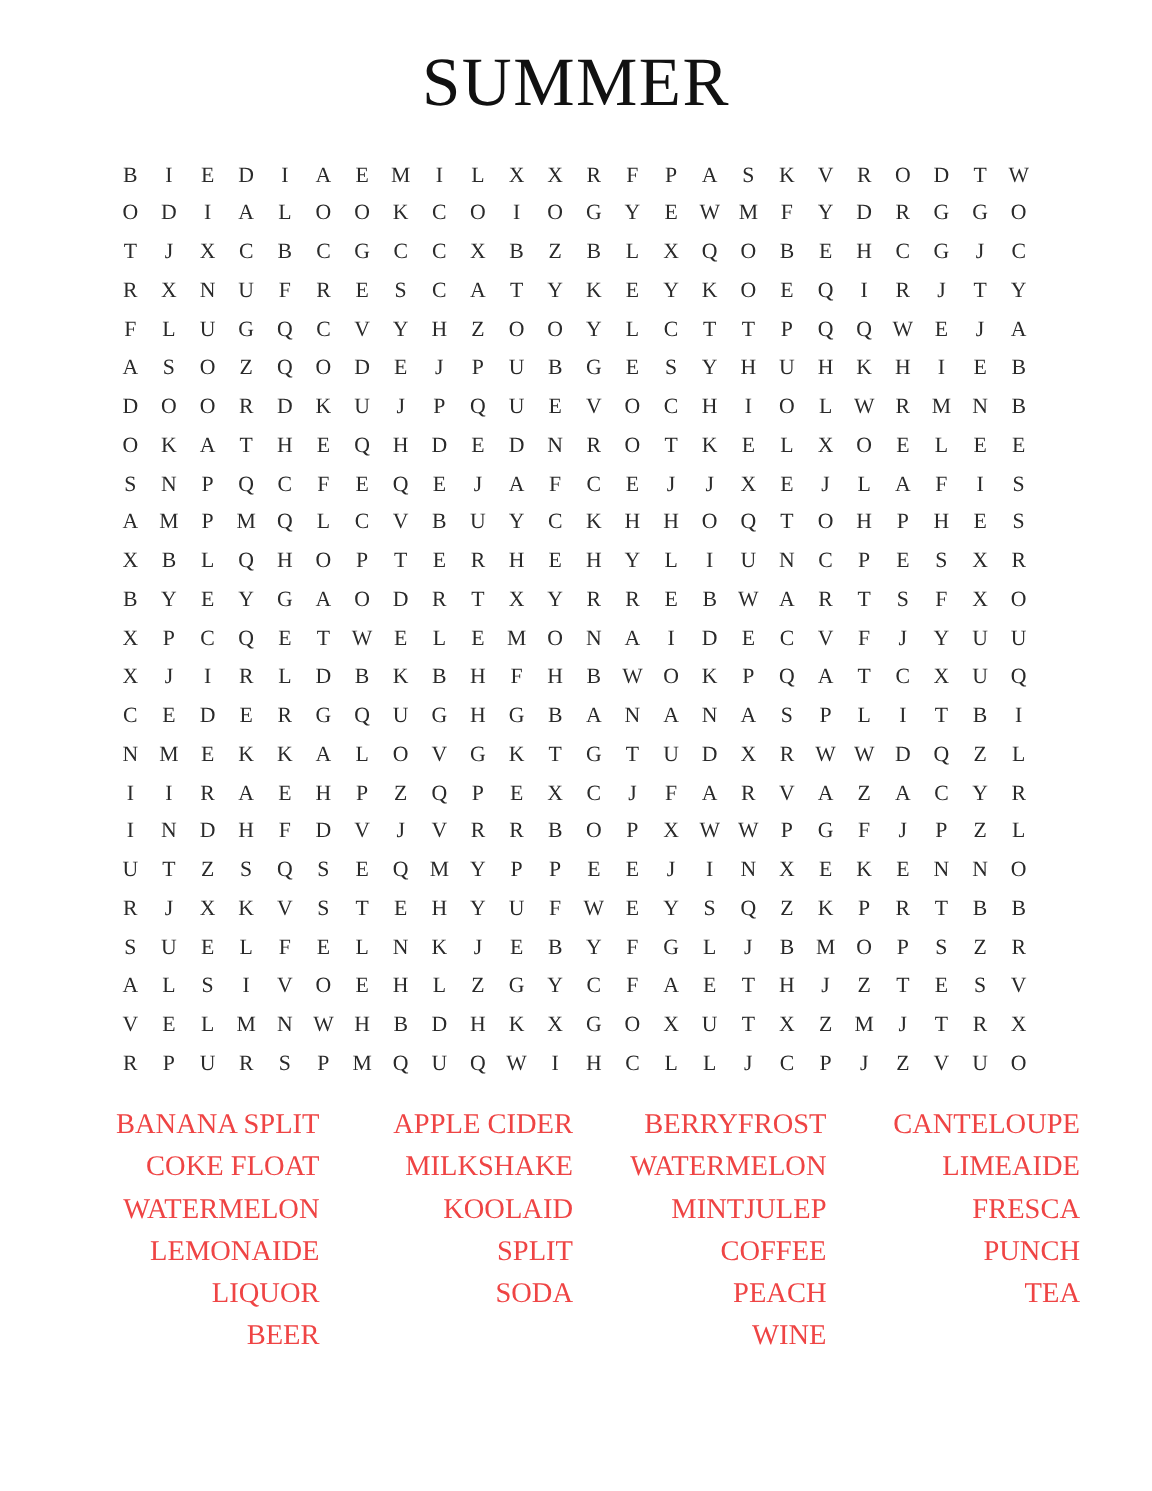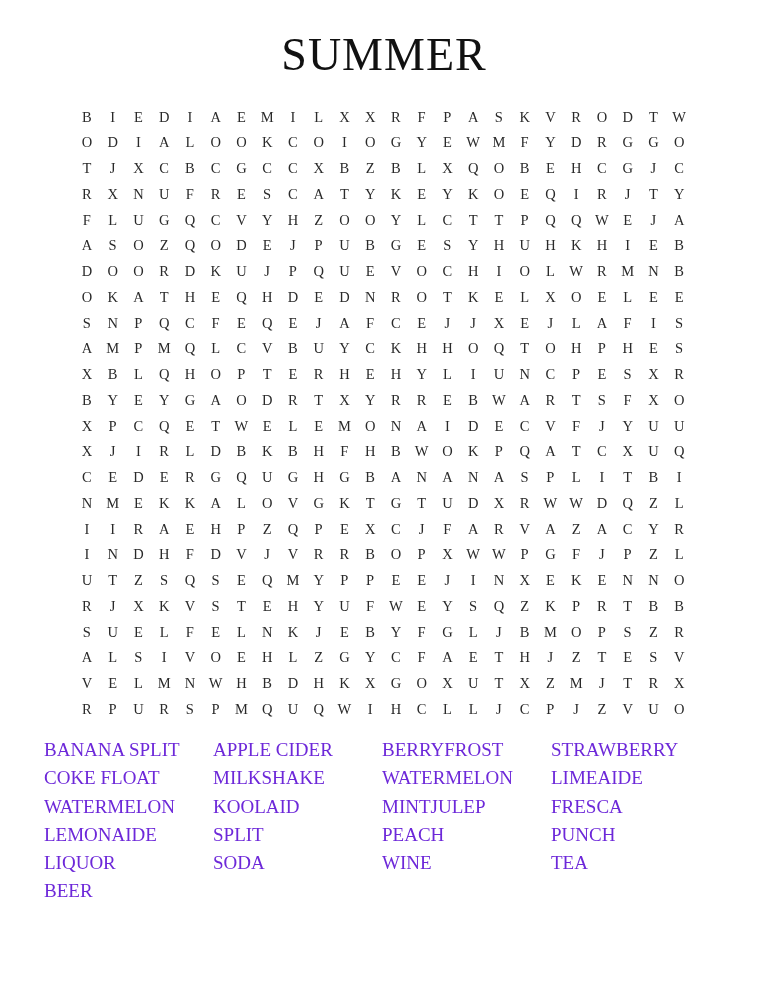--- a/index.html
+++ b/index.html
@@ -51,21 +51,22 @@
     display: flex;
     flex-direction: row;
   }
   .word-col {
     width: 169px;
   }
   .word-item {
     font-size: 19px;
     line-height: 28.3px;
     white-space: nowrap;
-    color: #6d28d9;
+    color: #ef4444;
+    text-align: right;
   }
 </style>
 </head>
 <body>
 
 <div class="page">
   <div class="title">SUMMER</div>
   <div class="grid" id="letter-grid">
       <div class="cell">B</div>
       <div class="cell">I</div>
@@ -657,24 +658,25 @@
         <div class="word-item">APPLE CIDER</div>
         <div class="word-item">MILKSHAKE</div>
         <div class="word-item">KOOLAID</div>
         <div class="word-item">SPLIT</div>
         <div class="word-item">SODA</div>
       </div>
       <div class="word-col">
         <div class="word-item">BERRYFROST</div>
         <div class="word-item">WATERMELON</div>
         <div class="word-item">MINTJULEP</div>
+        <div class="word-item">COFFEE</div>
         <div class="word-item">PEACH</div>
         <div class="word-item">WINE</div>
       </div>
       <div class="word-col">
-        <div class="word-item">STRAWBERRY</div>
+        <div class="word-item">CANTELOUPE</div>
         <div class="word-item">LIMEAIDE</div>
         <div class="word-item">FRESCA</div>
         <div class="word-item">PUNCH</div>
         <div class="word-item">TEA</div>
       </div>
     </div>
 </div>
 
 </body></html>

